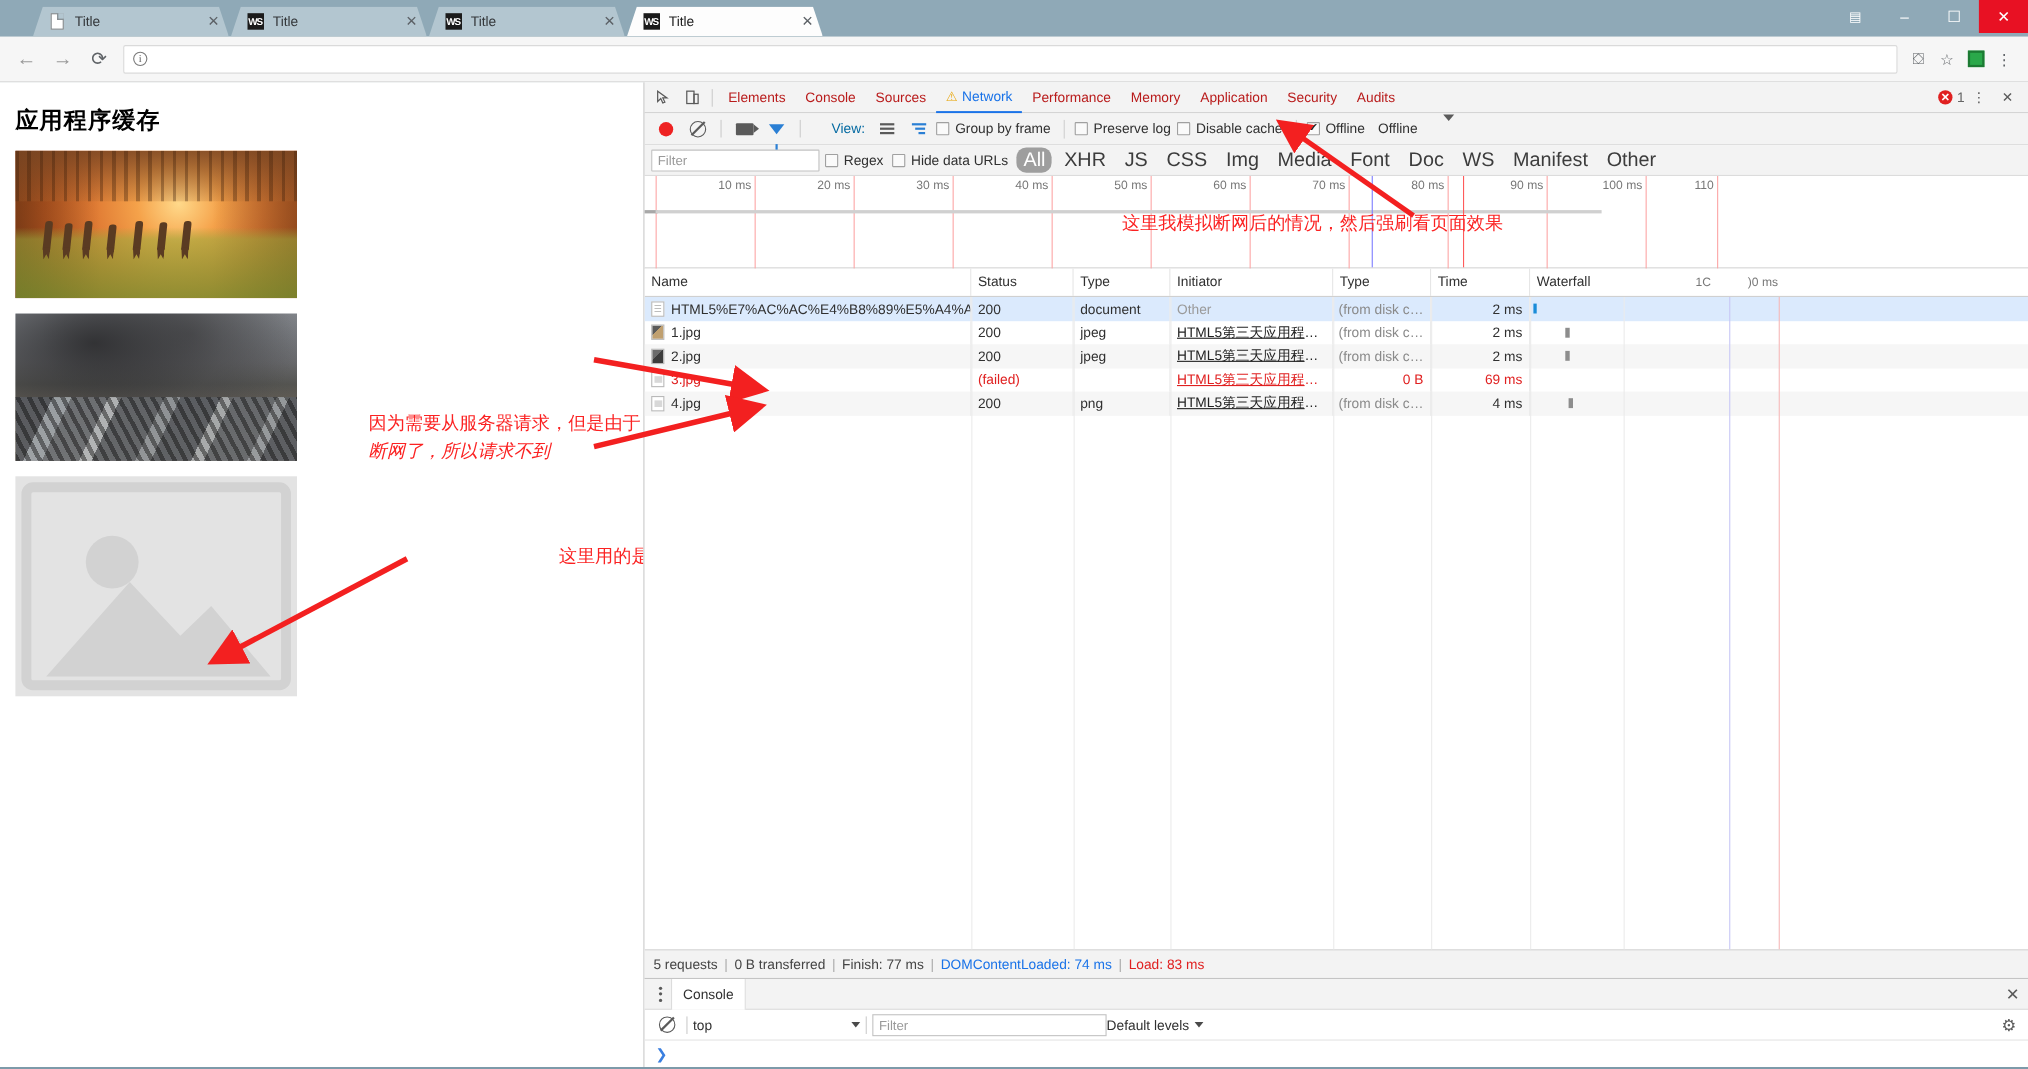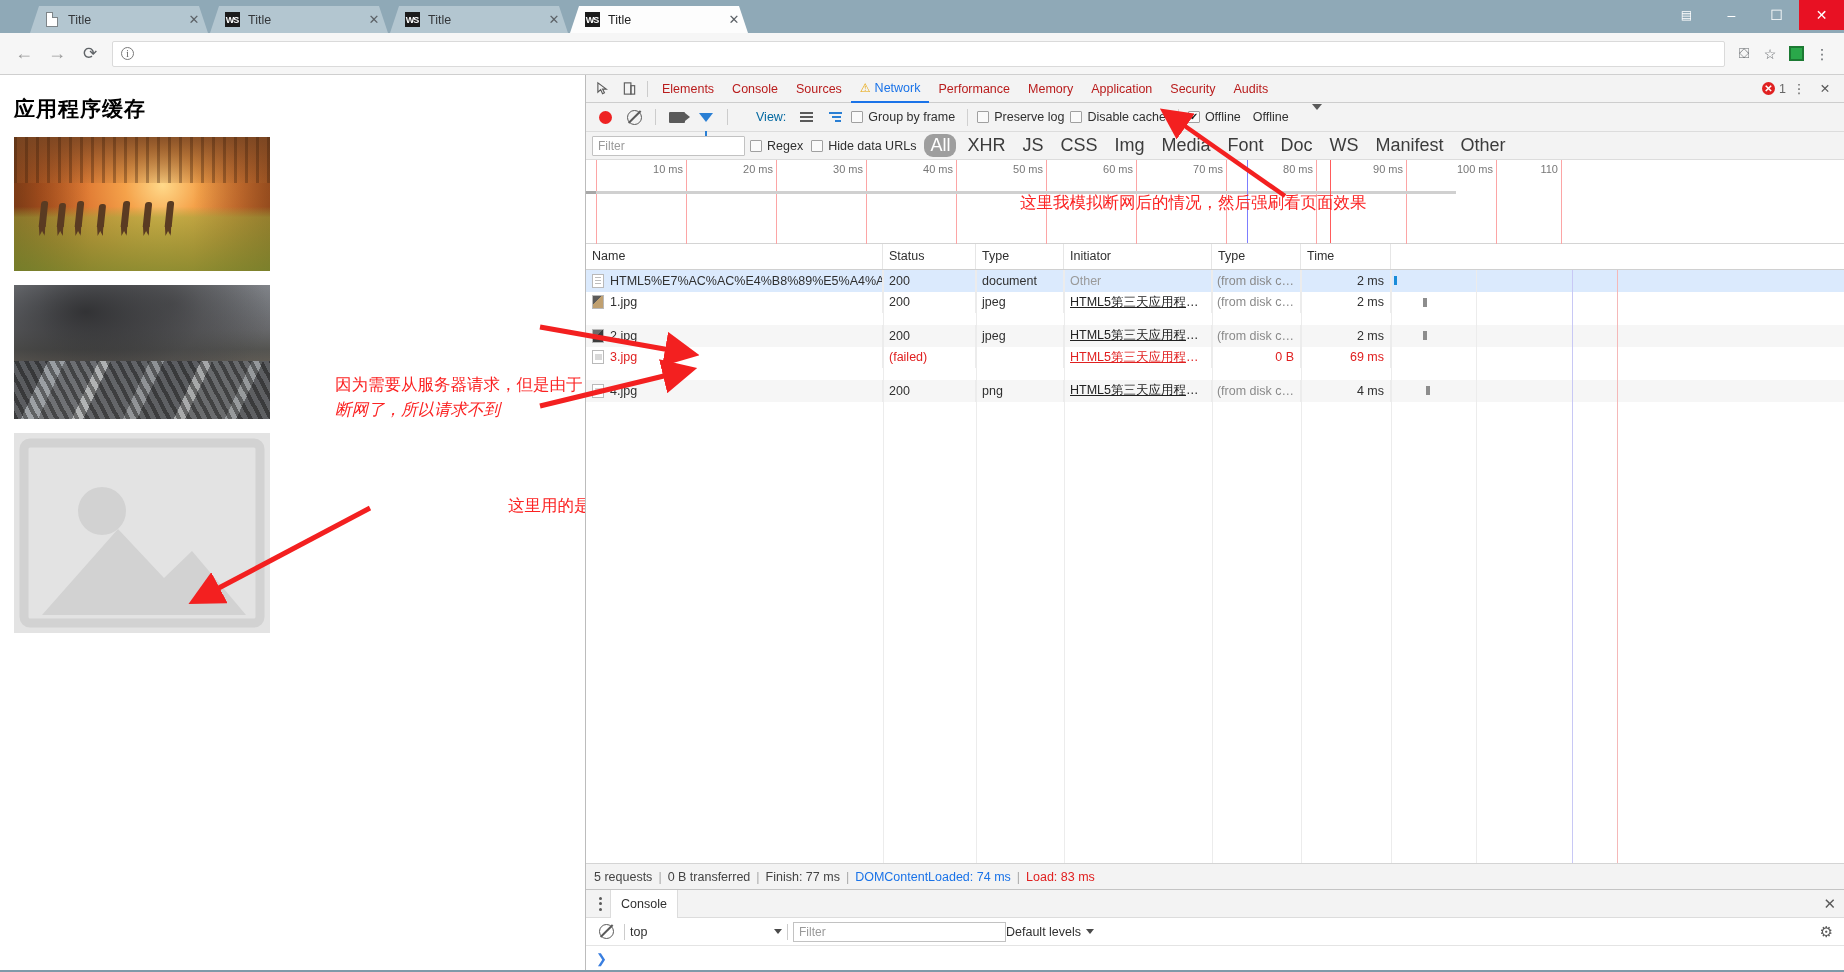--- a/index.html
+++ b/index.html
@@ -184,21 +184,21 @@
 
   
   .net-wrap { flex:1; display:flex; flex-direction:column; overflow:hidden; background:#fff; }
   .net-head { display:flex; height:26px; background:#fff; border-bottom:1px solid #d0d0d0;
      font-size:12.5px; color:#303030; }
   .net-head > div { padding:5px 6px; border-right:1px solid #e6e6e6; }
   .net-row { display:flex; height:21.5px; align-items:center; font-size:12.5px; color:#303030; }
   .net-row > div { padding:0 6px; border-right:1px solid #ececec; height:21.5px;
      display:flex; align-items:center; overflow:hidden; white-space:nowrap; }
   .net-row.sel { background:#dbeafd; }
-  .net-row.odd { background:#f6f6f6;margin-top:12px; }
+  .net-row.odd { background:#f6f6f6; }
   .c-name { width:297px; gap:6px; }
   .c-status { width:93px; }
   .c-type { width:88px; }
   .c-init { width:148px; }
   .c-size { width:89px; justify-content:flex-end; color:#8a8a8a; }
   .c-time { width:90px; justify-content:flex-end; }
   .c-wf { flex:1; position:relative; border-right:none !important; }
   .muted { color:#9a9a9a; }
   .link { color:#222; text-decoration:underline; overflow:hidden; text-overflow:ellipsis; }
   .red { color:#e02020 !important; }
@@ -520,20 +520,25 @@
       </div>
 
       <div class="net-wrap">
         <div class="net-head">
           <div class="c-name">Name</div>
           <div class="c-status">Status</div>
           <div class="c-type">Type</div>
           <div class="c-init">Initiator</div>
           <div class="c-size" style="justify-content:flex-start;color:#303030">Type</div>
           <div class="c-time" style="justify-content:flex-start">Time</div>
+          <div class="c-wf">
+            <span>Waterfall</span>
+            <span style="margin-left:92px;color:#777;font-size:11px">1C</span>
+            <span style="margin-left:30px;color:#777;font-size:11px">)0 ms</span>
+          </div>
         </div>
 
         <div class="net-body">
 
           <div class="net-row sel">
             <div class="c-name">
               <span class="file-ico doc"></span>
               <span>HTML5%E7%AC%AC%E4%B8%89%E5%A4%A...</span>
             </div>
             <div class="c-status">200</div>

